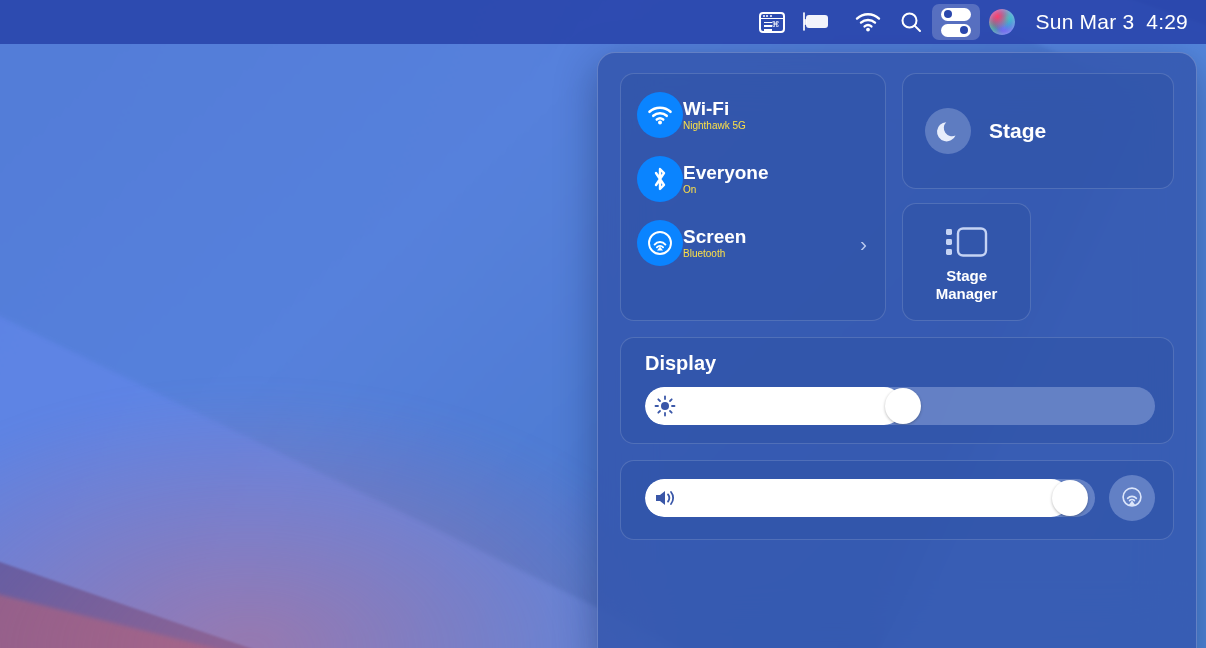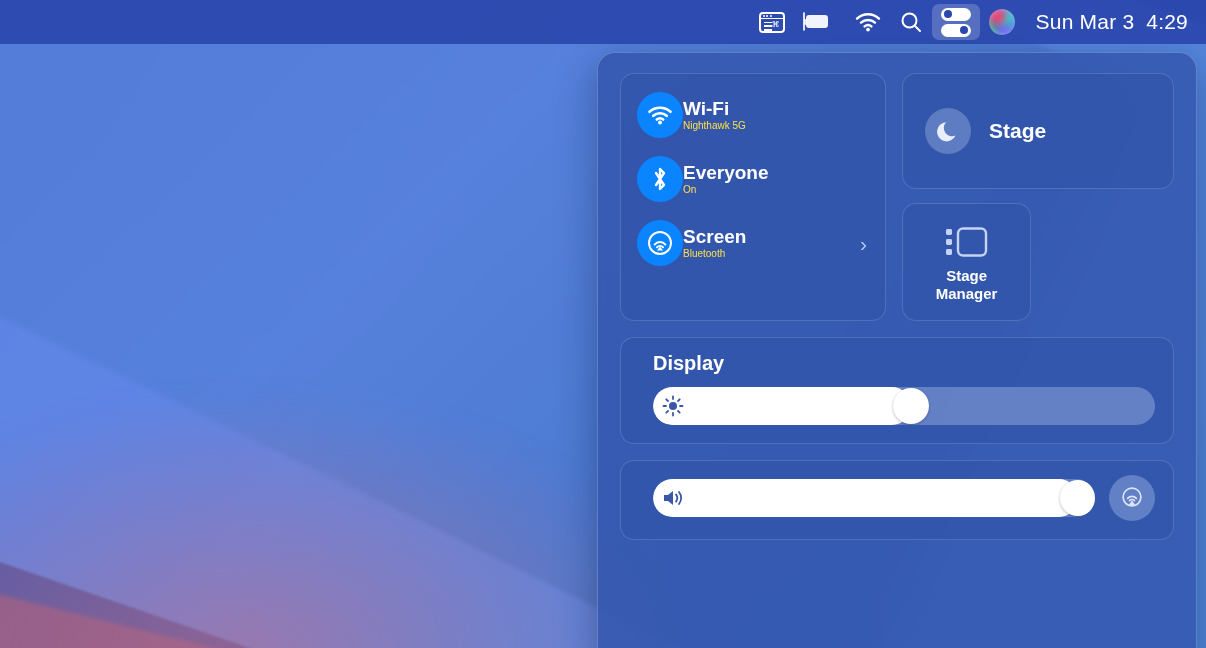--- a/index.html
+++ b/index.html
@@ -216,21 +216,21 @@
   }
   .sq-label {
     color: #fff; font-size: 15px; font-weight: bold;
     text-align: center; line-height: 1.18;
     white-space: pre-line;
   }
 
   
   .tile-slider {
     margin-top: 16px;
-    padding: 14px 18px 18px 32px;
+    padding: 14px 18px 18px 24px;
   }
   .slider-title { color: #fff; font-size: 20px; font-weight: bold; margin-bottom: 12px; }
   .slider-line { display: flex; align-items: center; gap: 14px; }
   .slider {
     position: relative;
     height: 38px;
     border-radius: 19px;
     background: rgba(195,210,245,.34);
     flex: 1;
     overflow: hidden;

